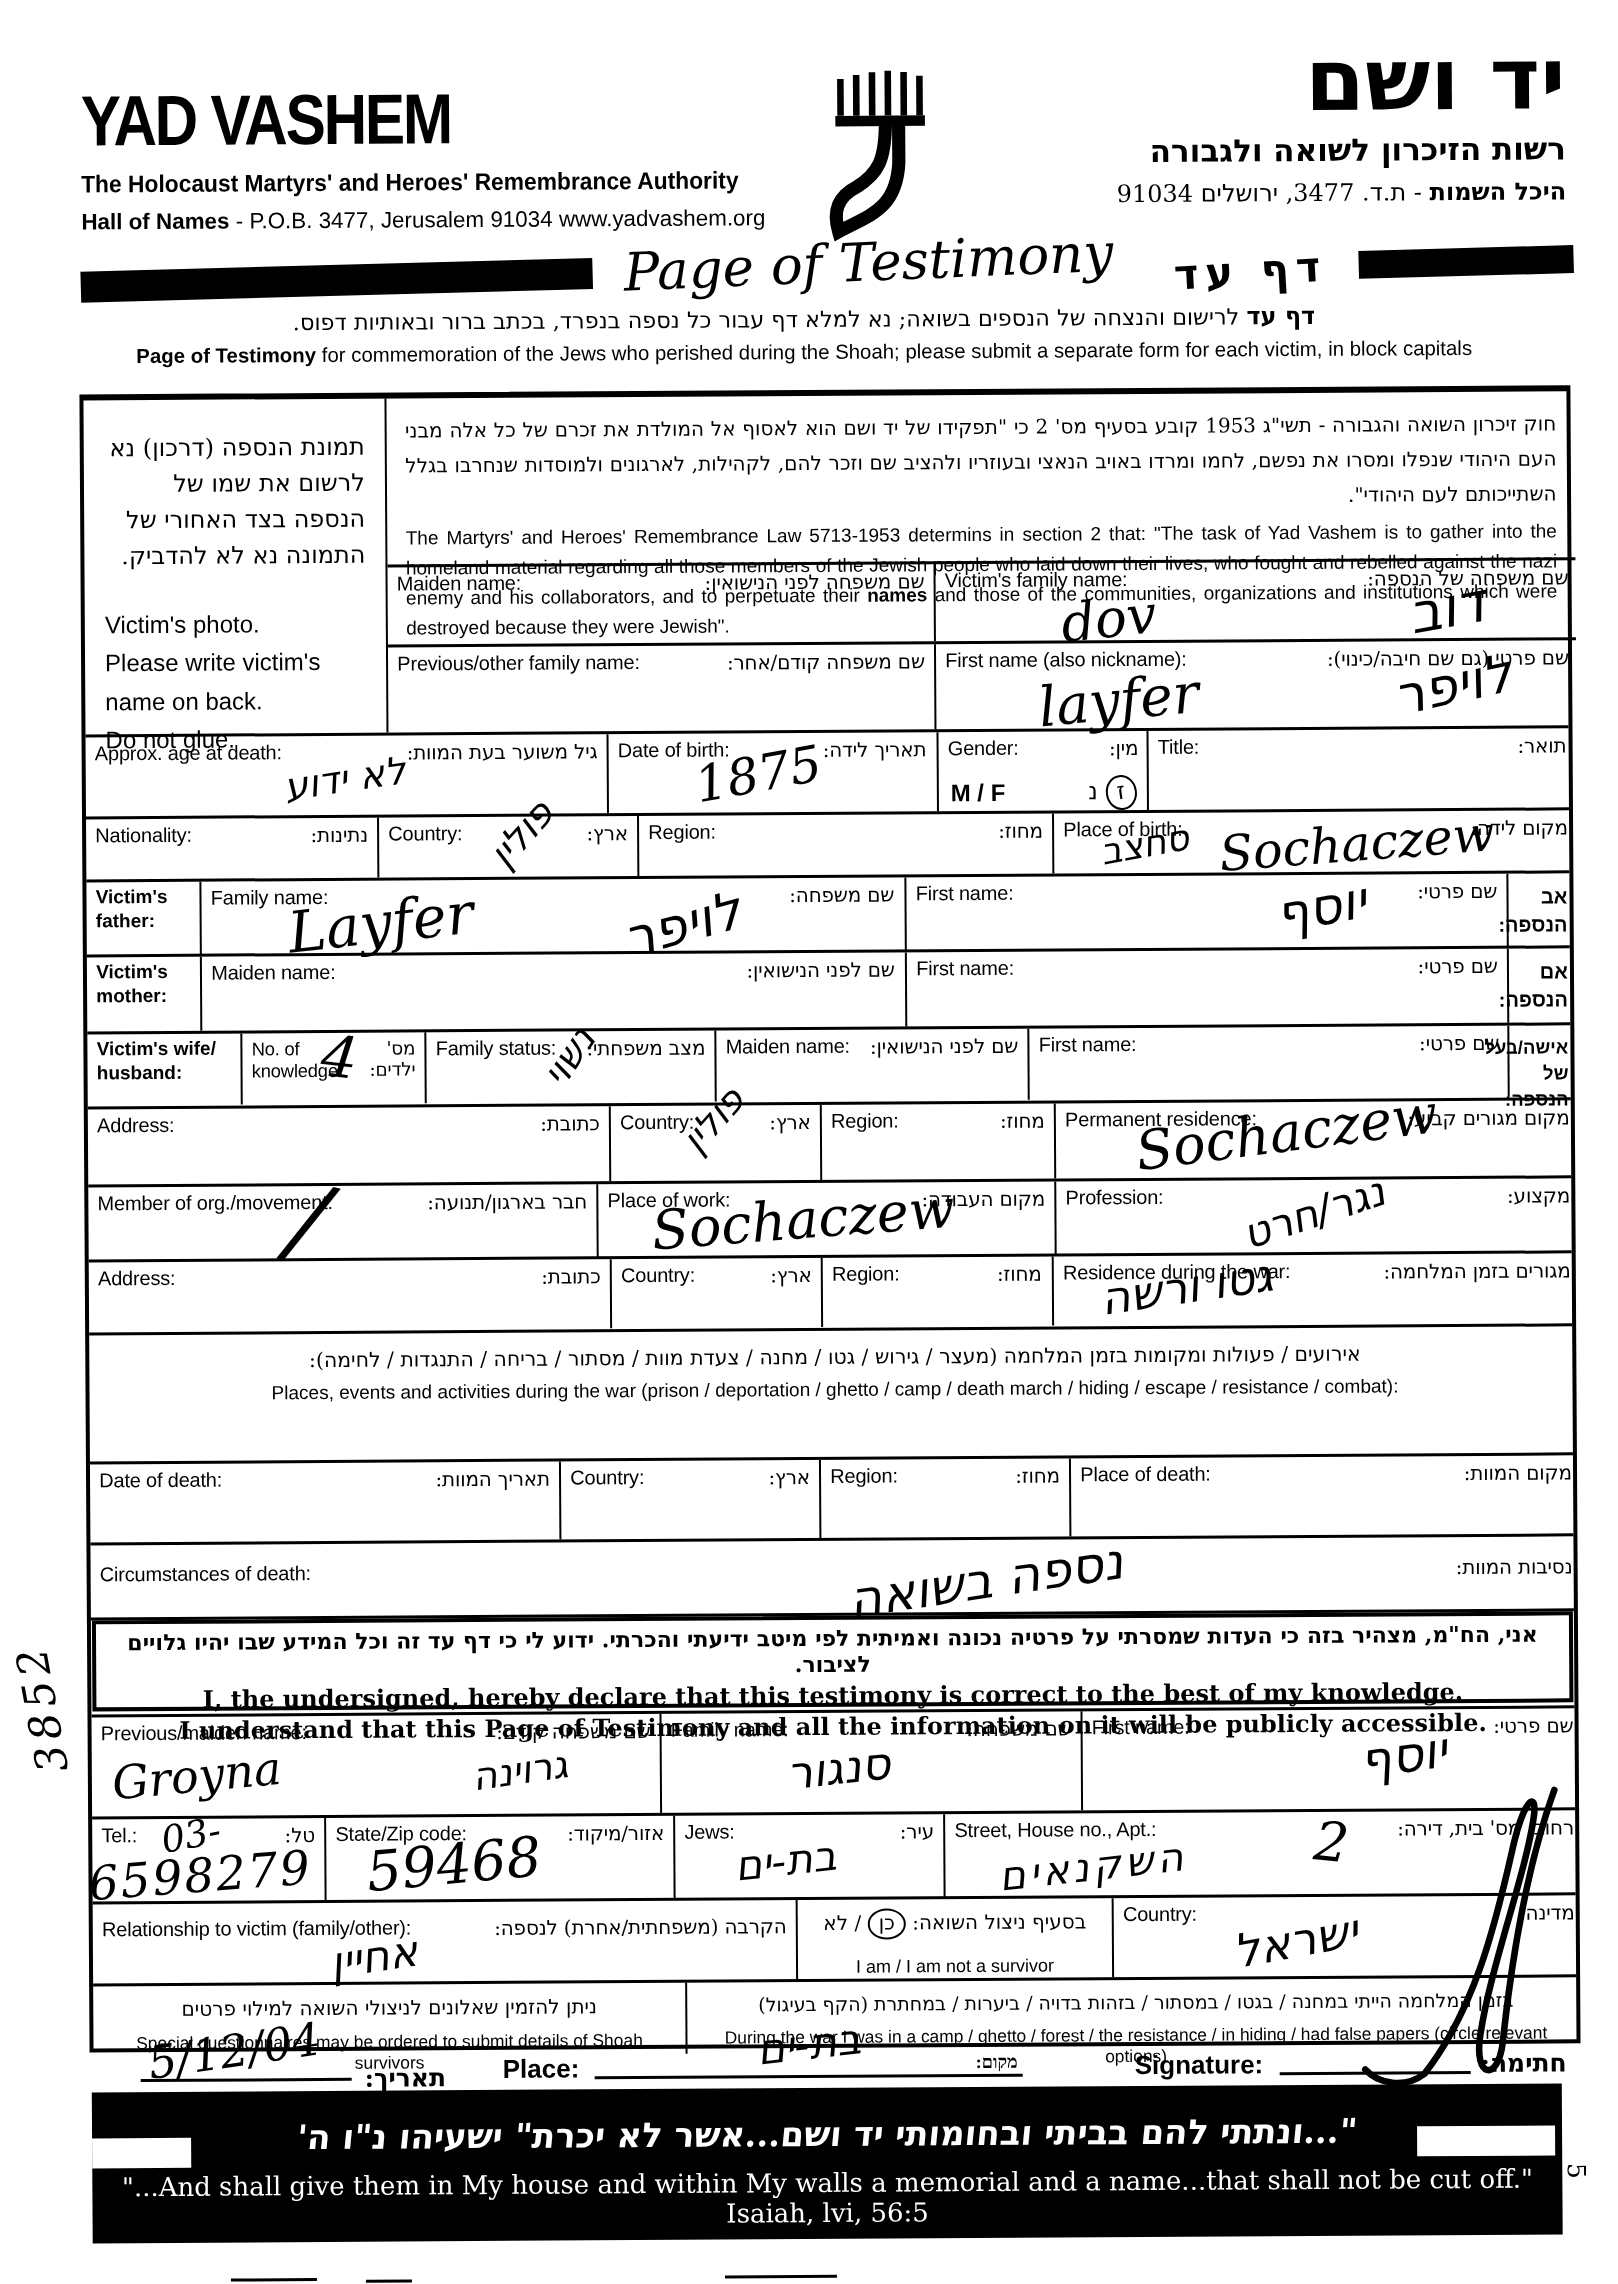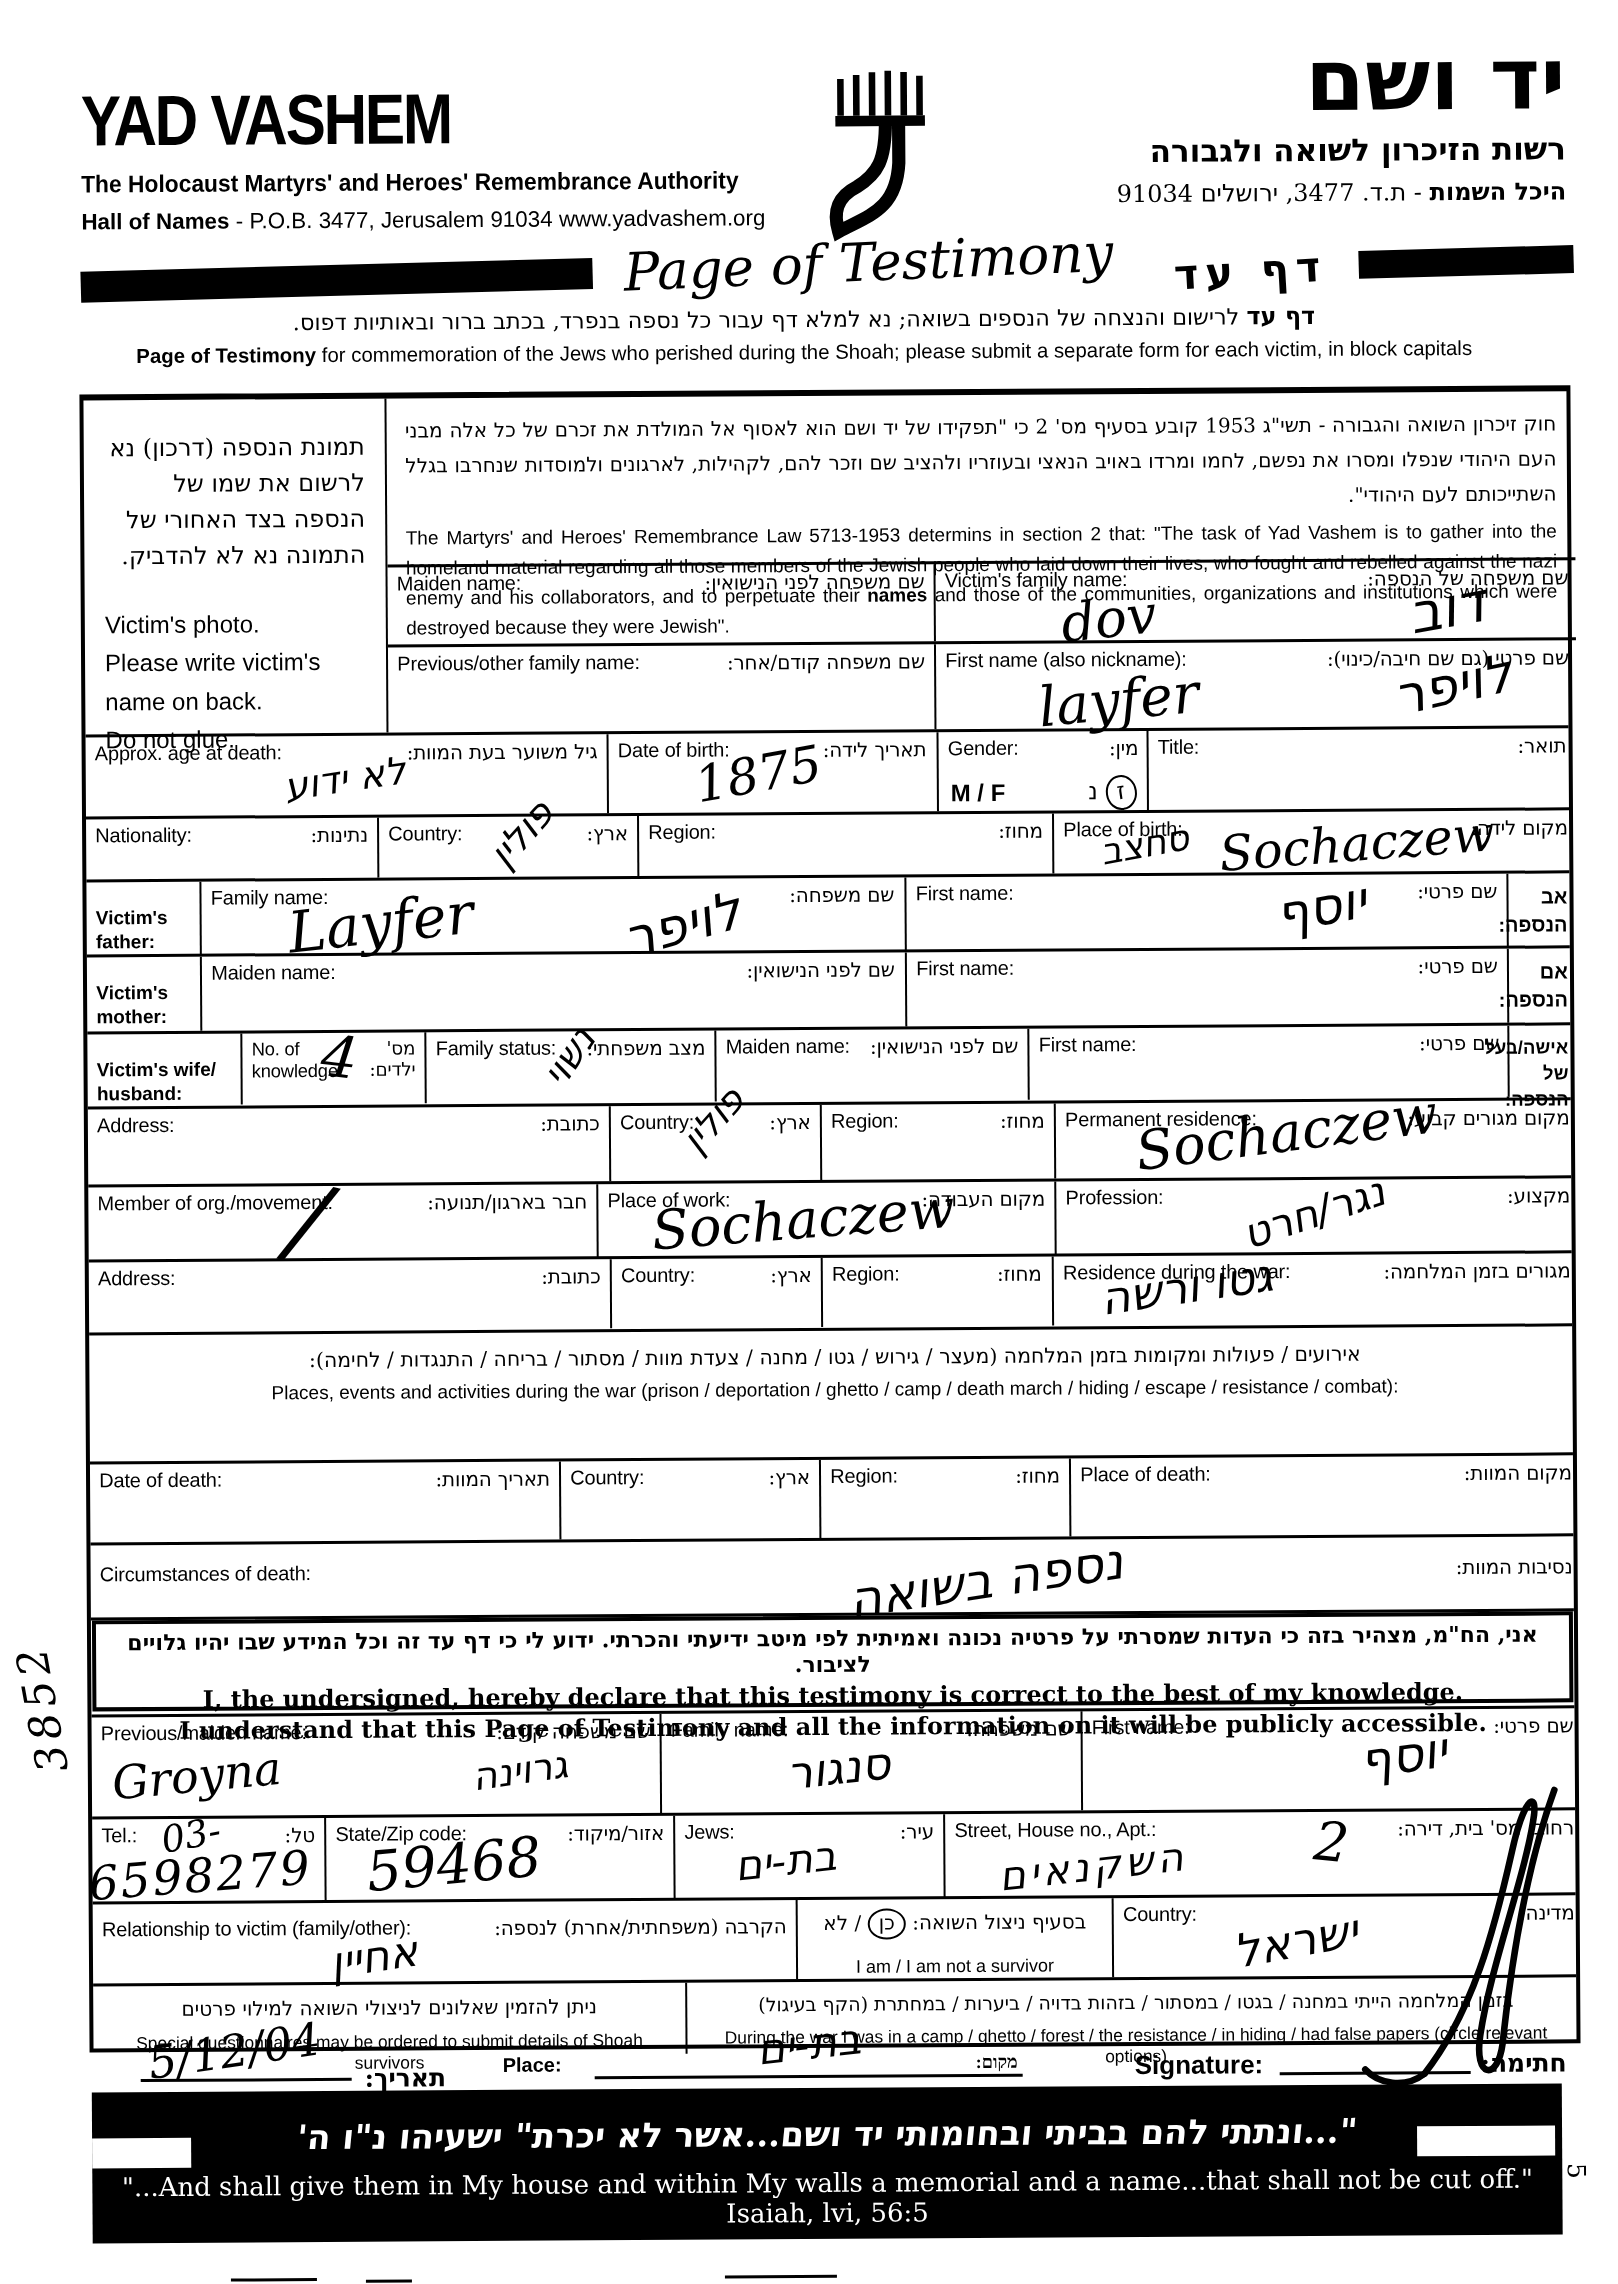--- a/index.html
+++ b/index.html
@@ -14,21 +14,21 @@
   .lblrow { display:flex; justify-content:space-between; gap:5.3px; align-items:flex-start; }
   .b { font-weight:bold; }
 
   
   .form { position:absolute; left:84px; top:390px; width:1491px; height:1658px;
           border:4px solid #000; border-top-width:6.6px; }
   .frow { position:absolute; left:0; right:0; border-top:3.3px solid #000; }
   .frow.first { border-top:none; }
   .cell { position:absolute; top:0; bottom:0; border-left:2.6px solid #000; padding:5.3px 9.2px; }
   .cell.c0 { border-left:none; }
-  .hdren { font-weight:bold; font-size:19px; padding-top:24px; line-height:1.25; }
+  .hdren { font-weight:bold; font-size:19px; padding-top:3px; line-height:1.25; }
   .sidehe { font-weight:bold; font-size:20px; text-align:right; padding-top:9.2px; line-height:1.4; }
 
   
   .hw { position:absolute; font-style:italic; white-space:nowrap; z-index:6; color:#000; }
   .hwl { font-family:"DejaVu Serif",serif; }
   .hwh { font-family:"DejaVu Sans",sans-serif; direction:rtl; }
   .circle { display:inline-block; border:2.6px solid #000; border-radius:50%; padding:0 9.2px 2.6px 9.2px; }
 
   .bar { background:#000; position:absolute; }
   .uline { position:absolute; border-bottom:3.3px solid #000; height:1.3px; }
@@ -495,21 +495,21 @@
         <div class="he qbox-line" dir="rtl" style="font-size:19px;margin-top:5.3px;">בזמן המלחמה הייתי במחנה / בגטו / במסתור / בזהות בדויה / ביערות / במחתרת (הקף בעיגול)</div>
         <div class="en qbox-line" style="font-size:17.4px;margin-top:12px;">During the war I was in a camp / ghetto / forest / the resistance / in hiding / had false papers (circle relevant options)</div>
       </div>
     </div>
   </div>
 
   <div class="abs en b" style="left:89px;top:2052px;font-size:26px;margin-top:42px;">Date:</div>
   <span class="hw hwl" style="left:142px;top:2021px;font-size:45px;transform:rotate(-8deg);">5/12/04</span>
   <div class="uline" style="left:135px;top:2075px;width:211px;"></div>
   <div class="abs he b" dir="rtl" style="left:359px;top:2053px;font-size:25px;margin-top:8px;">תאריך:</div>
-  <div class="abs en b" style="left:497px;top:2052px;font-size:20px;">Place:</div>
+  <div class="abs en b" style="left:497px;top:2052px;font-size:26px;">Place:</div>
   <div class="uline" style="left:589px;top:2075px;width:428px;"></div>
   <span class="hw hwh" style="left:751px;top:2020px;font-size:42px;transform:rotate(-6deg);">בת-ים</span>
   <div class="abs he b" dir="rtl" style="left:970px;top:2053px;font-size:18px;font-family:Liberation Serif, serif;">מקום:</div>
   <div class="abs en b" style="left:1129px;top:2052px;font-size:26px;">Signature:</div>
   <div class="uline" style="left:1274px;top:2075px;width:191px;"></div>
   <div class="abs he b" dir="rtl" style="left:1475px;top:2053px;font-size:25px;">חתימה:</div>
 
   <svg class="abs" style="left:1251px;top:1778px;z-index:7;" width="329" height="316" viewBox="0 0 500 480">
     <g stroke="#000" fill="none" stroke-width="10" stroke-linecap="round">
       <path d="M455 25 C420 120 392 250 374 410 C366 468 330 462 340 398 C356 292 412 150 424 62 C428 24 408 40 390 118 C362 238 330 360 255 455"></path>

